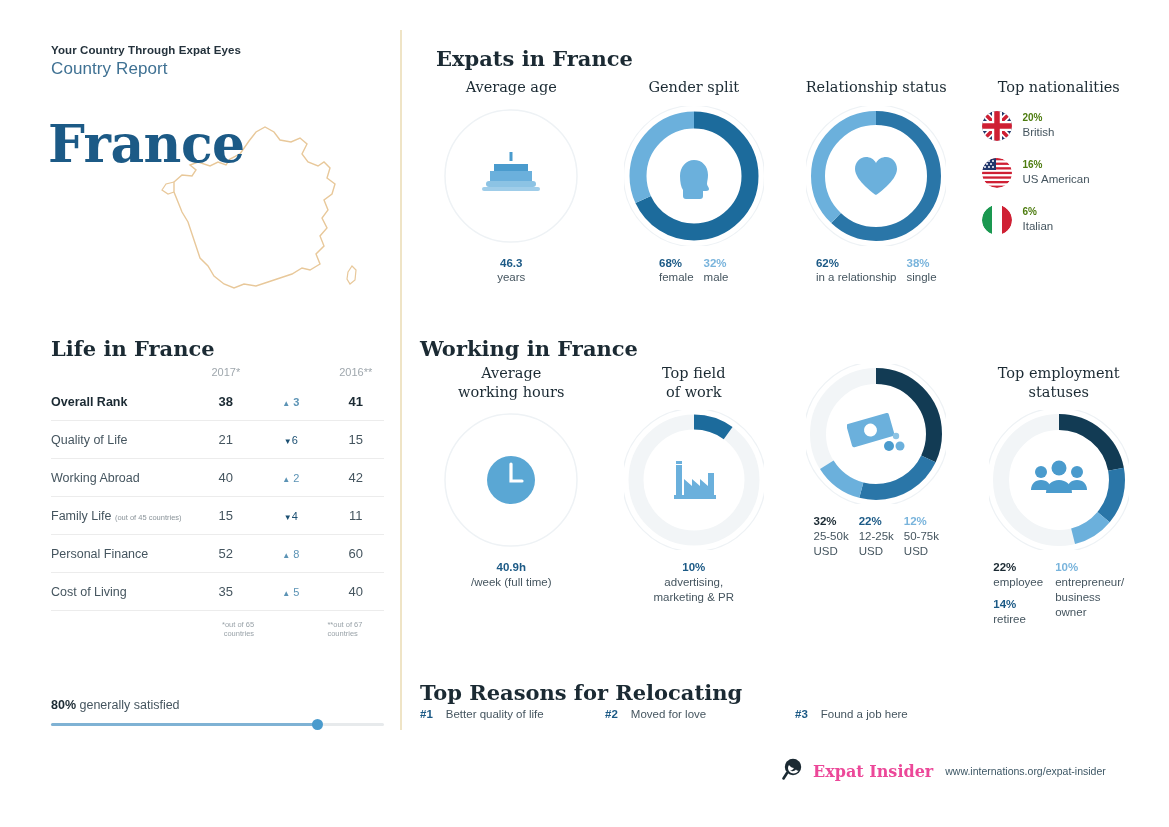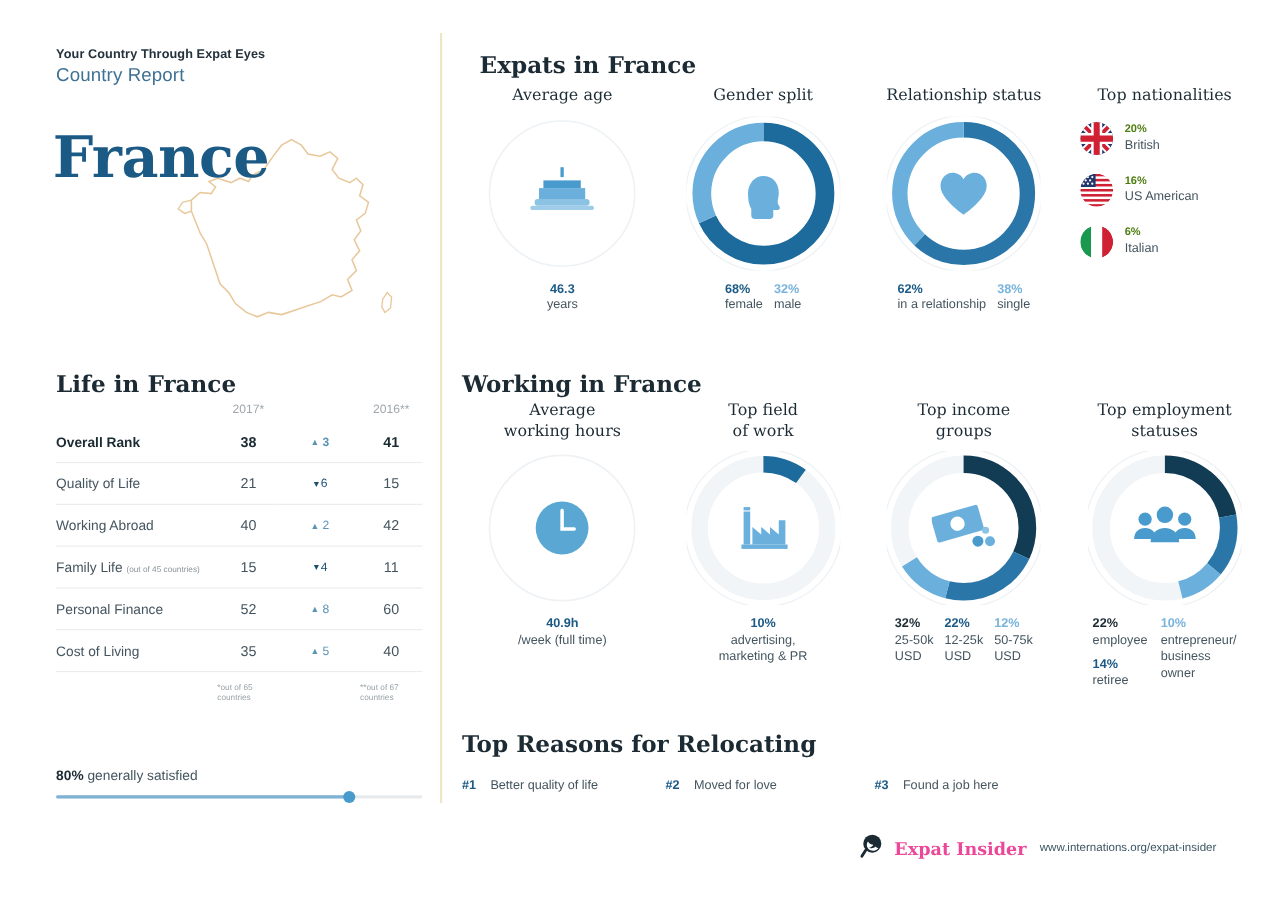--- a/index.html
+++ b/index.html
@@ -88,21 +88,21 @@
   .sat-fill {
     position: absolute; left: 0; top: 0; height: 3px;
     background: #7fb2d4; border-radius: 2px;
   }
   .sat-dot {
     position: absolute; top: -4px; width: 11px; height: 11px;
     border-radius: 50%; background: #4a9bcd;
   }
   .expats-head { position: absolute; left: 436px; top: 46px; }
   .working-head { position: absolute; left: 420px; top: 336px; }
-  .reasons-head { position: absolute; left: 420px; top: 664px; }
+  .reasons-head { position: absolute; left: 420px; top: 680px; }
 
   .stat-row { position: absolute; display: flex; }
   .row-expats { left: 420px; top: 78px; width: 730px; }
   .row-working { left: 420px; top: 364px; width: 730px; }
 
   .stat-col { width: 183px; text-align: center; position: relative; }
   .stat-title {
     font-family: "DejaVu Serif", serif;
     font-size: 14.5px; color: #1b2a33; line-height: 1.28;
     margin: 0 0 9px 0; font-weight: normal;
@@ -229,21 +229,21 @@
           <td class="v">60</td>
         </tr>
         <tr class="last">
           <td class="lbl">Cost of Living</td>
           <td class="v">35</td>
           <td class="d"><span class="delta up"><span class="tri">▲</span> 5</span></td>
           <td class="v">40</td>
         </tr>
         <tr class="footnote-row">
           <td></td>
-          <td style="text-align:left">*out of 65<br>countries</td>
+          <td style="text-align:right">*out of 65<br>countries</td>
           <td></td>
           <td style="text-align:left">**out of 67<br>countries</td>
         </tr>
       </tbody>
   </table>
 
   <div class="satisfaction">
     <div class="sat-label">
       <b>80%</b>
       <span>generally satisfied</span>
@@ -478,24 +478,20 @@
           <span class="pct c-mid">10%</span>
           <span class="cap">
             <span>advertising,</span><br>
             <span>marketing &amp; PR</span>
           </span>
         </div>
       </div>
     </div>
 
     <div class="stat-col">
-      <p class="stat-title">
-        <span>Top income</span><br>
-        <span>groups</span>
-      </p>
       <div class="donut-wrap big">
         <svg class="donut-svg" width="140" height="140" viewBox="0 0 140 140">
             <circle cx="70" cy="70" r="58" fill="none" stroke="#f2f5f7" stroke-width="16"></circle>
             <circle cx="70" cy="70" r="72" fill="none" stroke="#eef2f5" stroke-width="1.2"></circle>
             <circle cx="70" cy="70" r="58" fill="none" stroke="#123b54" stroke-width="16" stroke-dasharray="116.61591930125313 247.80882851516287" stroke-dashoffset="0" transform="rotate(-90 70 70)"></circle>
             <circle cx="70" cy="70" r="58" fill="none" stroke="#2a76a8" stroke-width="16" stroke-dasharray="80.17344451961152 284.2513032968045" stroke-dashoffset="-116.61591930125313" transform="rotate(-90 70 70)"></circle>
             <circle cx="70" cy="70" r="58" fill="none" stroke="#6bb0dc" stroke-width="16" stroke-dasharray="43.73096973796992 320.6937780784461" stroke-dashoffset="-196.78936382086465" transform="rotate(-90 70 70)"></circle>
           </svg>
         <div class="donut-icon">
           <svg width="58" height="44" viewBox="0 0 58 44">

